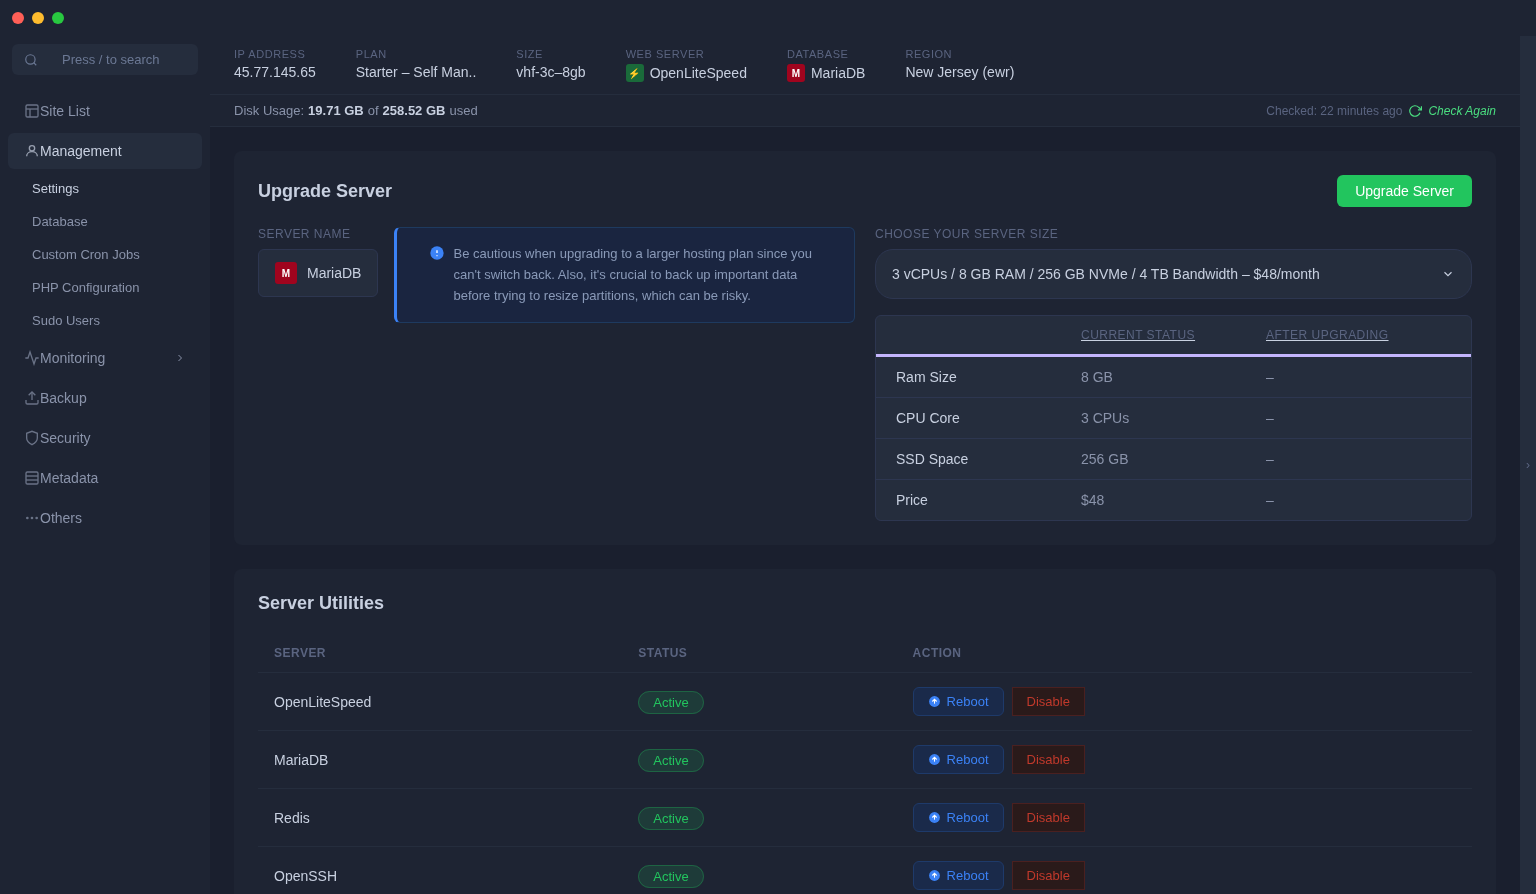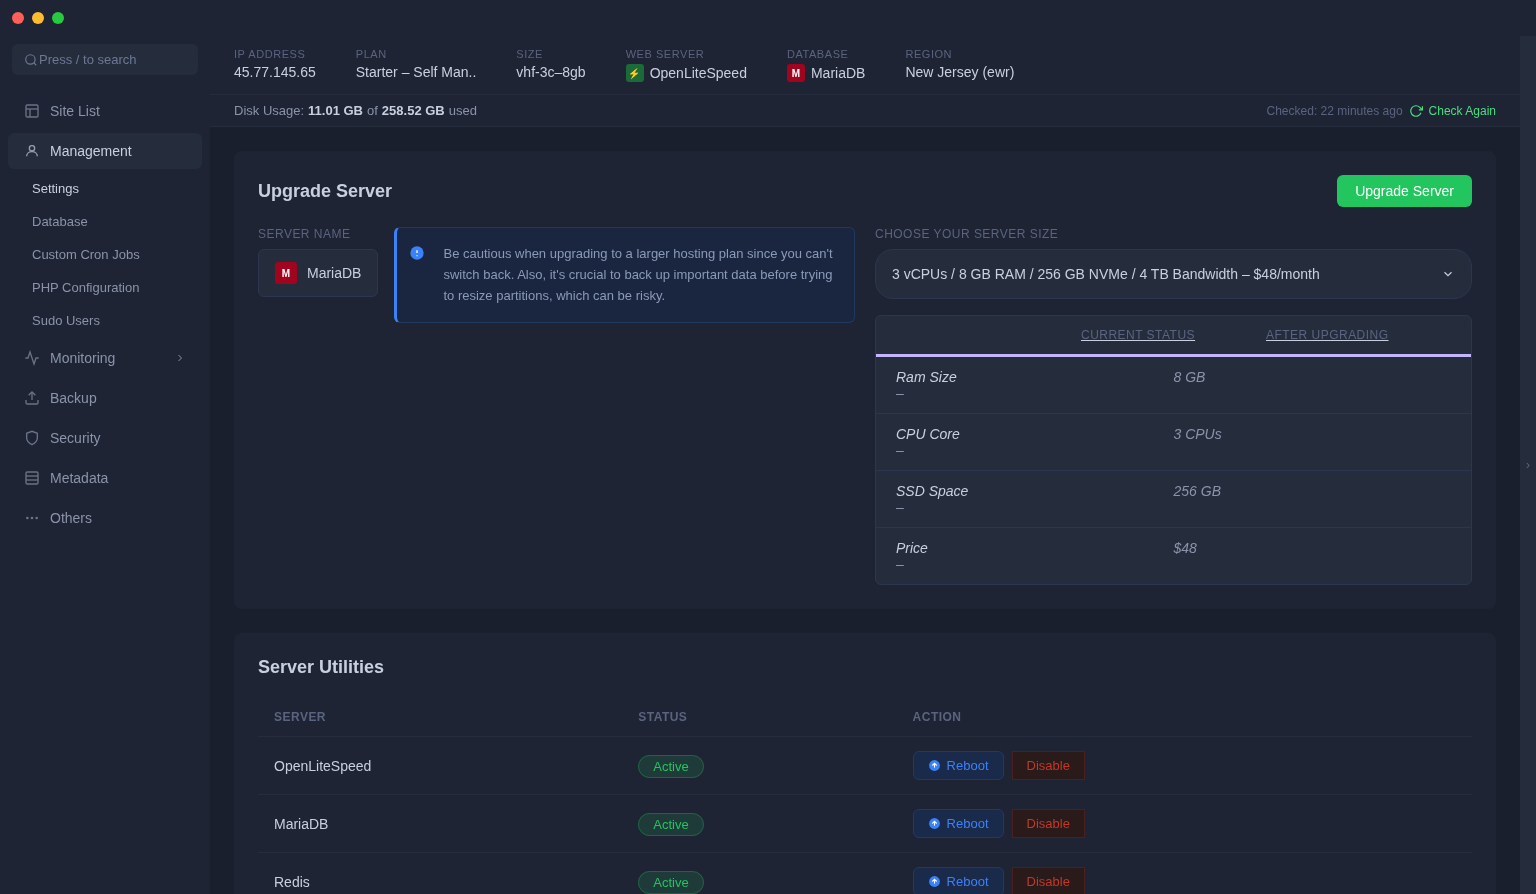--- a/index.html
+++ b/index.html
@@ -49,35 +49,35 @@
       padding-top: 0;
     }
 
     .search-bar {
       display: flex;
       align-items: center;
       margin: 8px 12px 16px;
       background: #252d3d;
       border-radius: 6px;
       padding: 8px 12px;
-      gap: 1px;
+      gap: 24px;
       cursor: text;
     }
     .search-bar span {
       color: #6b7894;
       font-size: 13px;
     }
     .search-icon-svg {
       color: #6b7894;
     }
 
     .sidebar-item {
       display: flex;
       align-items: center;
-      gap: 10px;
+      gap: 0;
       padding: 10px 16px;
       cursor: pointer;
       border-radius: 6px;
       margin: 2px 8px;
       font-size: 14px;
       color: #8a93aa;
       transition: background 0.15s;
     }
     .sidebar-item.active {
       background: #252d3d;
@@ -172,20 +172,21 @@
       font-size: 12px;
       color: #5a6480;
       display: flex;
       align-items: center;
       gap: 6px;
     }
     .check-again-link {
       color: #4ade80;
       cursor: pointer;
       text-decoration: none;
+      font-style: italic;
     }
 
     
     .scroll-area {
       flex: 1;
       overflow-y: auto;
       padding: 24px;
     }
     .scroll-area::-webkit-scrollbar { width: 6px; }
     .scroll-area::-webkit-scrollbar-thumb { background: #2d3650; border-radius: 3px; }
@@ -250,27 +251,27 @@
       cursor: pointer;
     }
     .server-size-text { color: #c8d0e0; font-size: 14px; }
 
     
     .warning-box {
       background: #1a2540;
       border: 1px solid #1e3a5f;
       border-left: 3px solid #3b82f6;
       border-radius: 6px;
-      padding: 16px 12px;
+      padding: 16px 32px;
       margin-bottom: 0;
       font-size: 13px;
       color: #8a9ab8;
       line-height: 1.6;
       display: flex;
-      gap: 18px;
+      gap: 8px;
       align-items: flex-start;
     }
     .warning-icon { color: #3b82f6; margin-top: 1px; flex-shrink: 0; }
 
     
     .specs-table {
       background: #252d3d;
       border-radius: 6px;
       border: 1px solid #2d3650;
     }
@@ -282,24 +283,23 @@
       text-decoration: underline;
     }
     .specs-header span {
       font-size: 12px;
       color: #5a6480;
       text-transform: uppercase;
       letter-spacing: 0.04em;
     }
     .specs-row {
       display: grid;
-      grid-template-columns: 1fr 1fr;
+      grid-template-columns: 1fr 1fr 1fr;
       padding: 12px 20px;
       border-bottom: 1px solid #2d3650;
-      font-style: italic;
     }
     .specs-row:last-child { border-bottom: none; }
     .specs-row span { font-size: 14px; color: #8a93aa; }
     .specs-row .label { color: #c8d0e0; }
 
     
     .upgrade-panel {
       display: grid;
       grid-template-columns: 1fr 1fr;
       gap: 20px;
@@ -551,21 +551,21 @@
         <div class="info-bar-field">
           <label>REGION</label>
           <value>New Jersey (ewr)</value>
         </div>
 
       </div>
     </div>
 
     <div class="disk-usage-bar">
       <span>Disk Usage:</span>
-      <strong>11.01 GB</strong>
+      <strong>19.71 GB</strong>
       <span>of</span>
       <strong>258.52 GB</strong>
       <span>used</span>
 
       <div style="flex:1"></div>
 
       <span class="checked-info">
         <span>Checked: 22 minutes ago</span>
         <svg width="14" height="14" viewBox="0 0 24 24" fill="none" stroke="#4ade80" stroke-width="2">
           <polyline points="23 4 23 10 17 10"></polyline>

